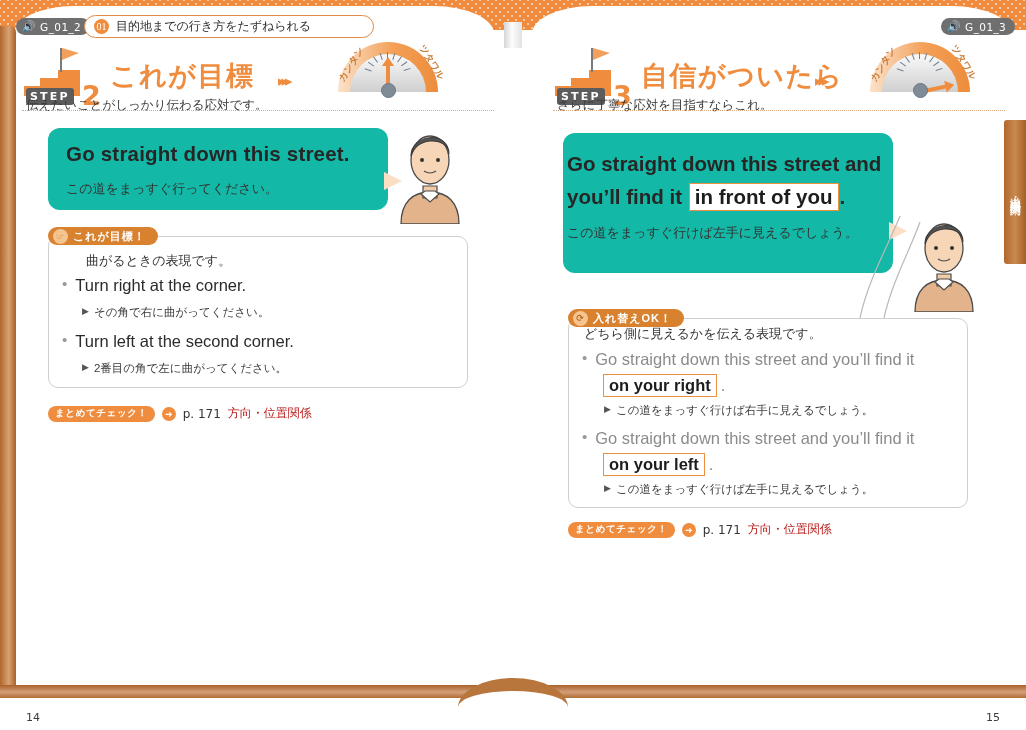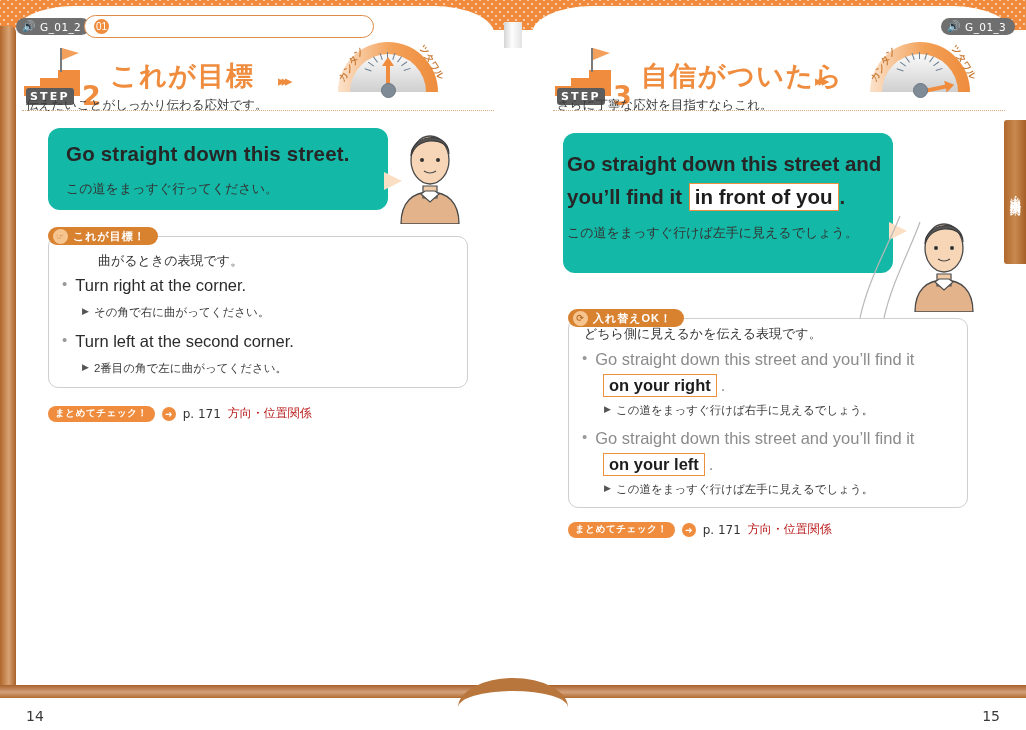--- a/index.html
+++ b/index.html
@@ -45,21 +45,21 @@
   .chip-r{left:941px;top:18px;}
 
   .title-pill{
     position:absolute;left:84px;top:15px;width:290px;height:23px;
     background:#fff;border:1.2px solid #e08a46;border-radius:12px;
     display:flex;align-items:center;gap:7px;padding-left:9px;box-sizing:border-box;
   }
   .num-badge{
     width:15px;height:15px;border-radius:50%;background:#ef8c3e;color:#fff;
     font-size:10px;display:flex;align-items:center;justify-content:center;
-    font-family:Liberation Sans, sans-serif;
+    font-family:Liberation Serif, serif;
   }
   .title-pill .txt{font-size:12px;color:#2e2e2e;}
 
   
   .book-edge-left{
     position:absolute;left:0;top:26px;width:16px;height:672px;
     background:linear-gradient(to right,#b0672c,#d9a273 55%,#a96129);
     border-top-right-radius:6px;
   }
   .book-bottom{
@@ -208,21 +208,21 @@
   .side-tab{
     position:absolute;right:0;top:120px;width:22px;height:144px;
     background:linear-gradient(to right,#b0672c,#c98a4f 50%,#a55f26);
     border-radius:3px 0 0 3px;
     color:#fff;font-size:11.5px;letter-spacing:1px;
     writing-mode:vertical-rl;text-orientation:upright;
     display:flex;align-items:center;justify-content:center;
   }
 
   
-  .pgnum{position:absolute;bottom:6px;font-size:14px;color:#3a3a3a;font-family:"DejaVu Sans",sans-serif;}
+  .pgnum{position:absolute;bottom:6px;font-size:11px;color:#3a3a3a;font-family:"DejaVu Sans",sans-serif;}
   .pg-l{left:26px;}
   .pg-r{right:26px;}
 
   
   .ptr{position:absolute;stroke:#b9b9b9;fill:none;stroke-width:1.2;}
 </style>
 </head>
 <body>
 
 <div class="page">
@@ -236,20 +236,21 @@
     <span class="spk">🔊</span>
     <span>G_01_2</span>
   </div>
   <div class="audio-chip chip-r">
     <span class="spk">🔊</span>
     <span>G_01_3</span>
   </div>
 
   <div class="title-pill">
     <span class="num-badge">01</span>
+    <span class="txt">目的地までの行き方をたずねられる</span>
   </div>
 
   <div class="book-edge-left"></div>
   <div class="book-bottom"></div>
   <div class="book-bottom-notch"></div>
   <div class="book-bottom-curve"></div>
 
   <div class="step-head left">
     <div class="flagpodium">
       <div class="pod a"></div>
@@ -301,21 +302,21 @@
     <circle cx="29" cy="40" r="2" fill="#333"></circle>
       <circle cx="45" cy="40" r="2" fill="#333"></circle>
     <path d="M31 51 q6 4 12 0" stroke="#4a4a4a" stroke-width="1.2" fill="none"></path>
   </svg>
 
   <div class="infobox box-l"></div>
   <div class="box-tab tab-l">
     <span class="tab-icon">☞</span>
     <span>これが目標！</span>
   </div>
-  <div class="box-intro" style="left:64px;top:252px;padding-left:34px;">曲がるときの表現です。</div>
+  <div class="box-intro" style="left:52px;top:252px;padding-left:34px;">曲がるときの表現です。</div>
 
   <div class="bullet-row" style="left:62px;top:276px;">
     <span class="bdot">•</span>
     <span class="ben">Turn right at the corner.</span>
   </div>
   <div class="sub-ja" style="left:82px;top:305px;">
     <span class="tri">▶</span>
     <span>その角で右に曲がってください。</span>
   </div>
 

